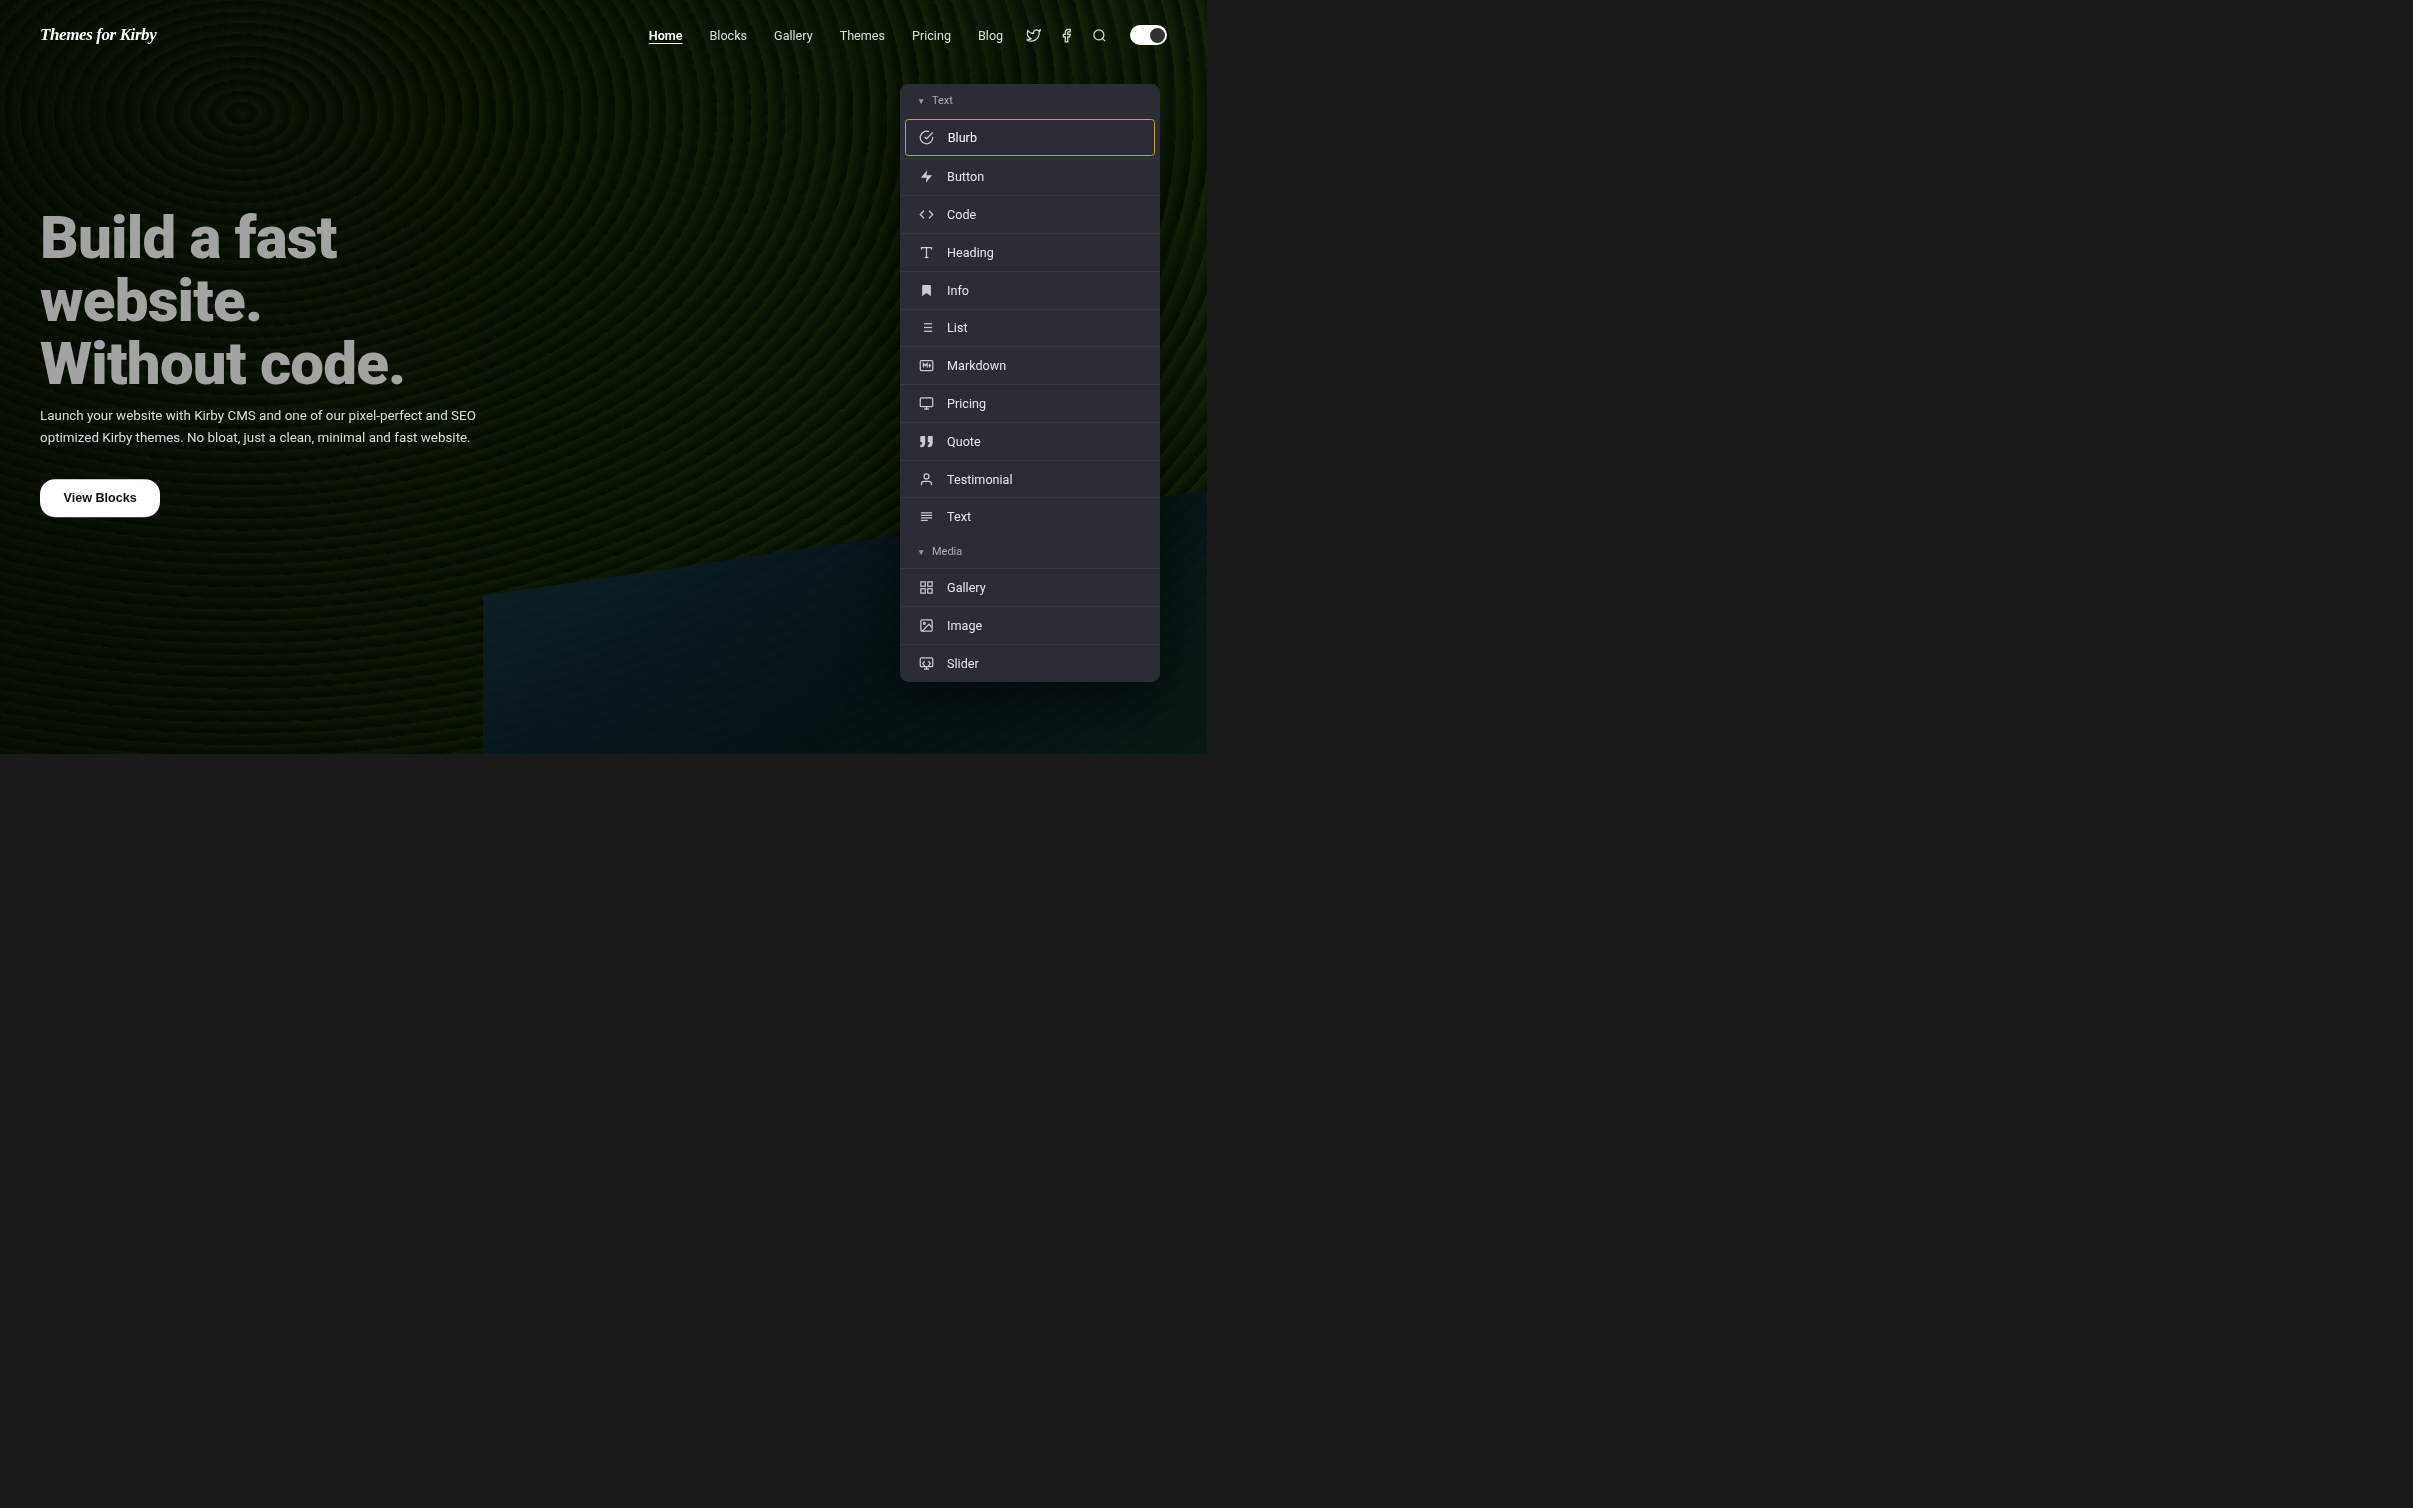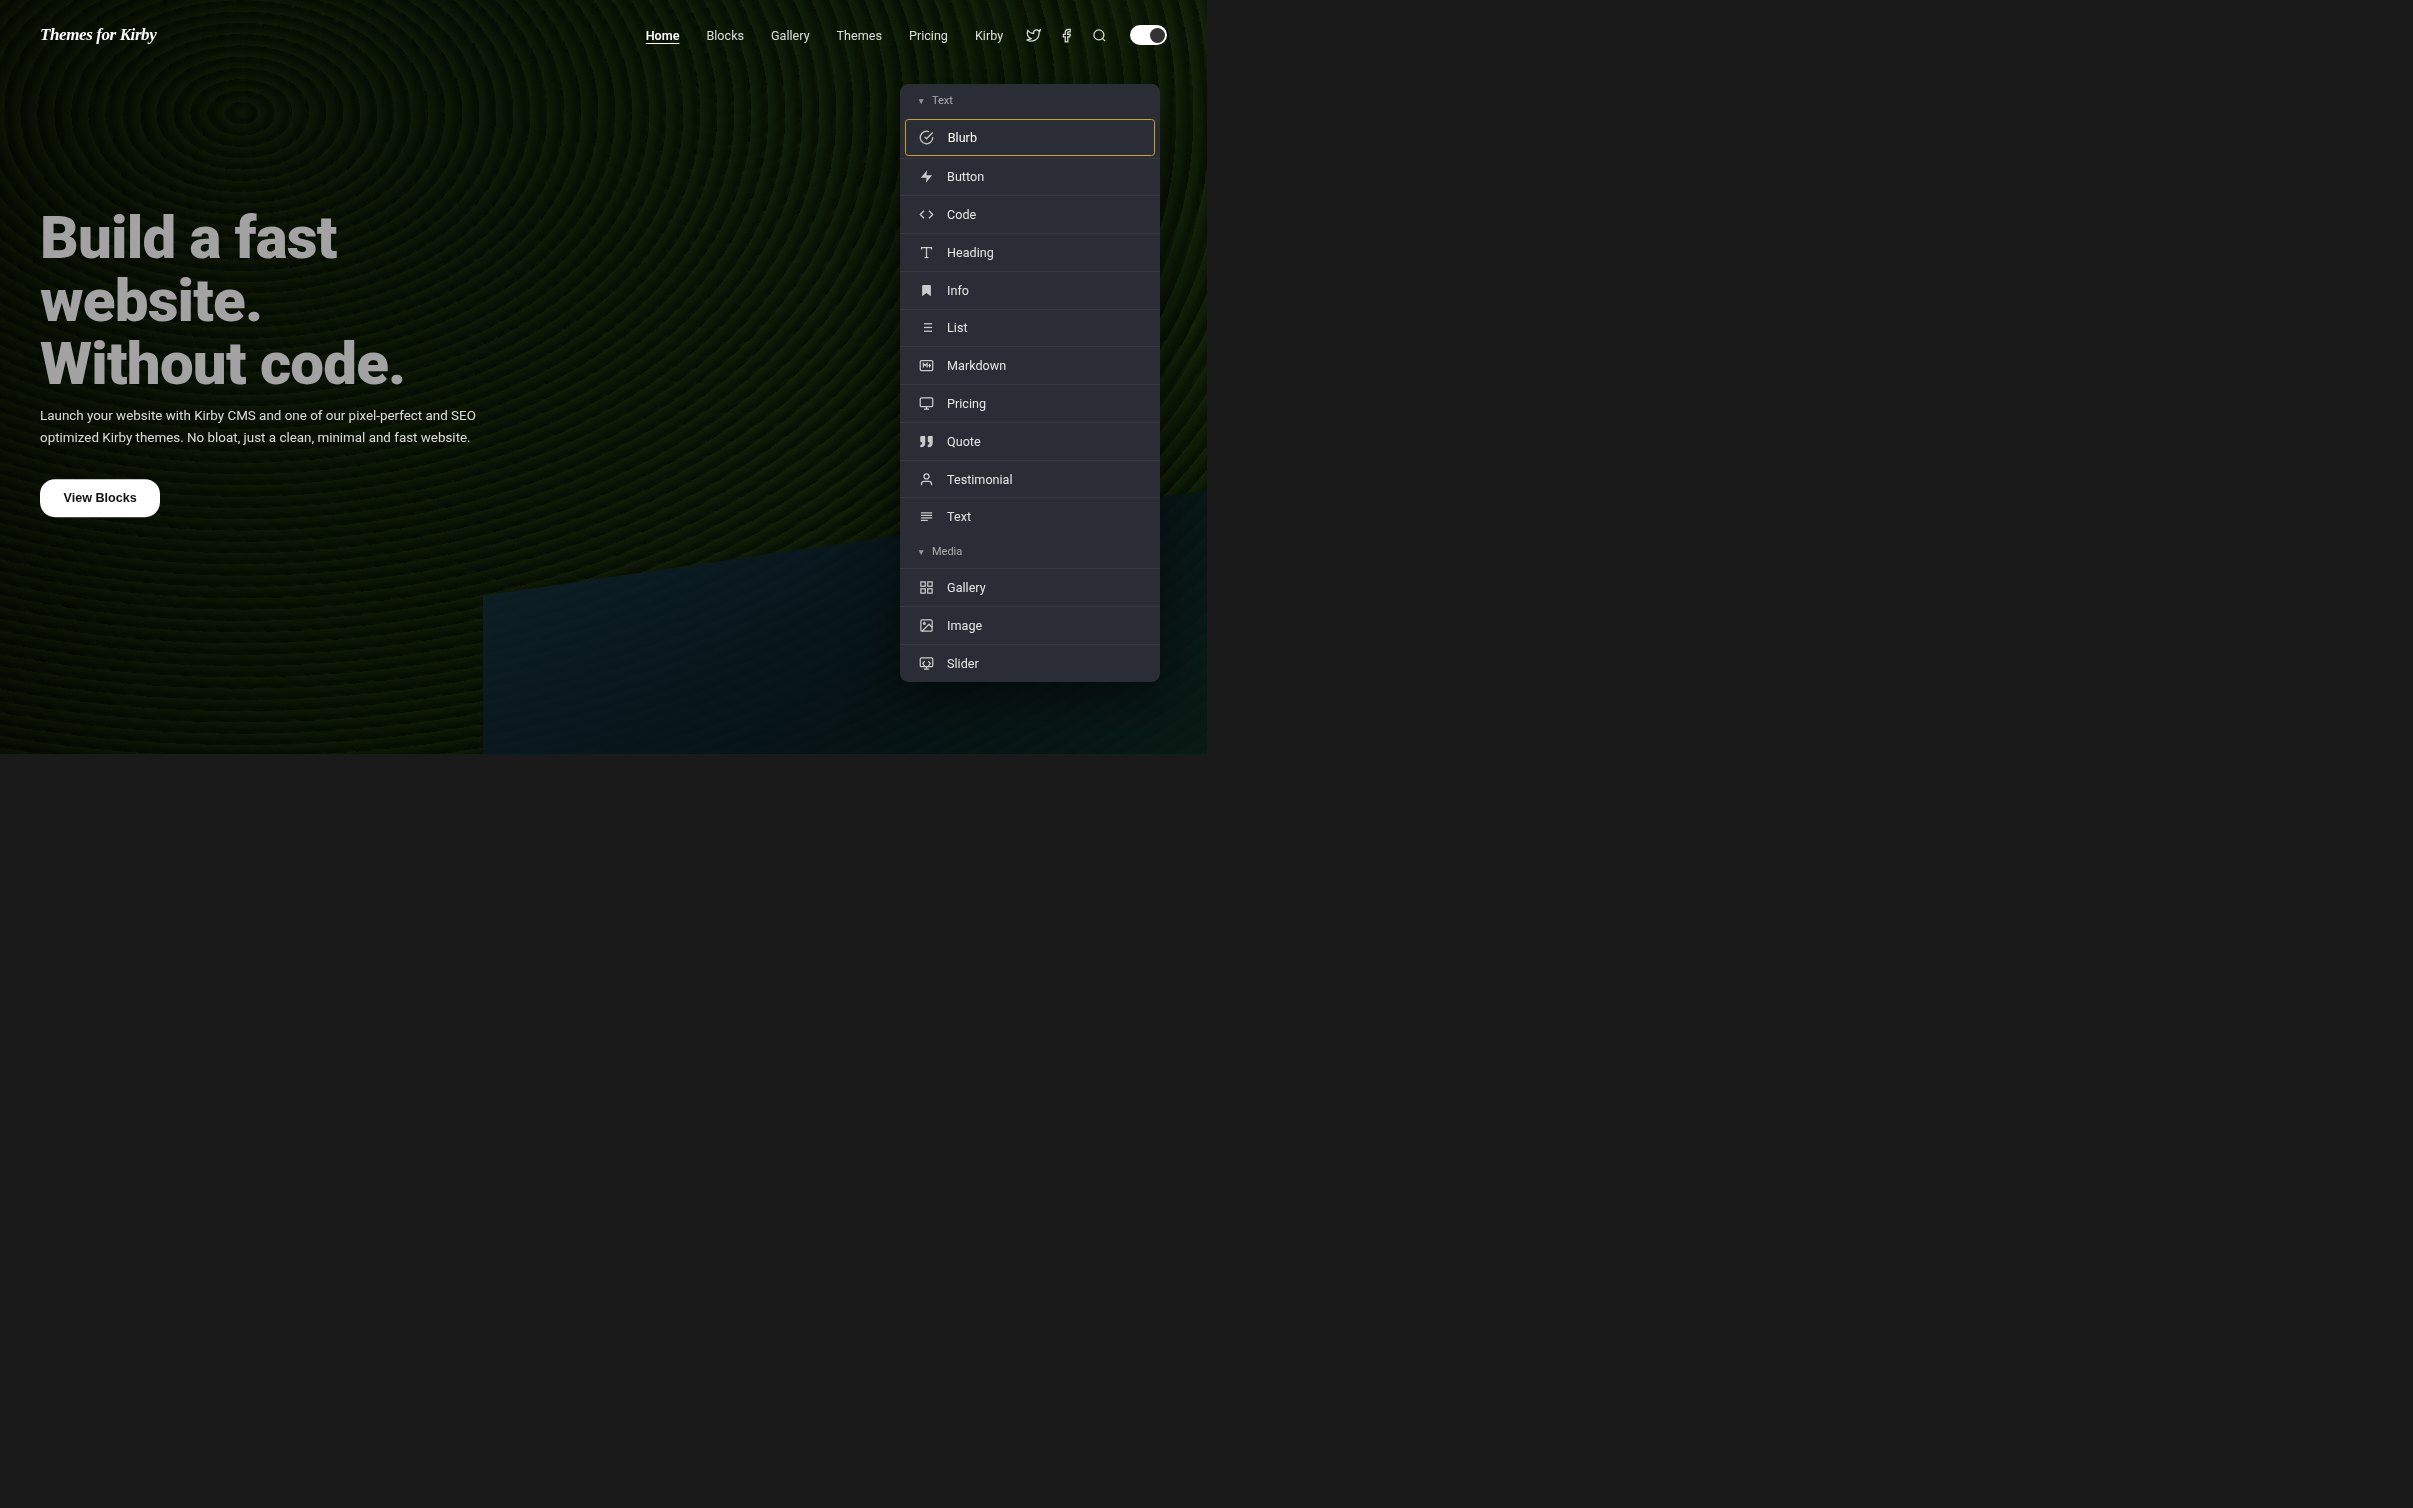--- a/index.html
+++ b/index.html
@@ -282,21 +282,21 @@
 
   <nav class="navbar">
     <span class="nav-logo">Themes for Kirby</span>
 
     <ul class="nav-links">
       <li><a href="#" class="active">Home</a></li>
       <li><a href="#">Blocks</a></li>
       <li><a href="#">Gallery</a></li>
       <li><a href="#">Themes</a></li>
       <li><a href="#">Pricing</a></li>
-      <li><a href="#">Kirby</a></li>
+      <li><a href="#">Blog</a></li>
     </ul>
 
     <div class="nav-icons">
 
       <span class="nav-icon">
         <svg class="icon-svg" viewBox="0 0 24 24" fill="currentColor" stroke="none">
           <path d="M23 3a10.9 10.9 0 01-3.14 1.53 4.48 4.48 0 00-7.86 3v1A10.66 10.66 0 013 4s-4 9 5 13a11.64 11.64 0 01-7 2c9 5 20 0 20-11.5a4.5 4.5 0 00-.08-.83A7.72 7.72 0 0023 3z"></path>
         </svg>
       </span>
 

